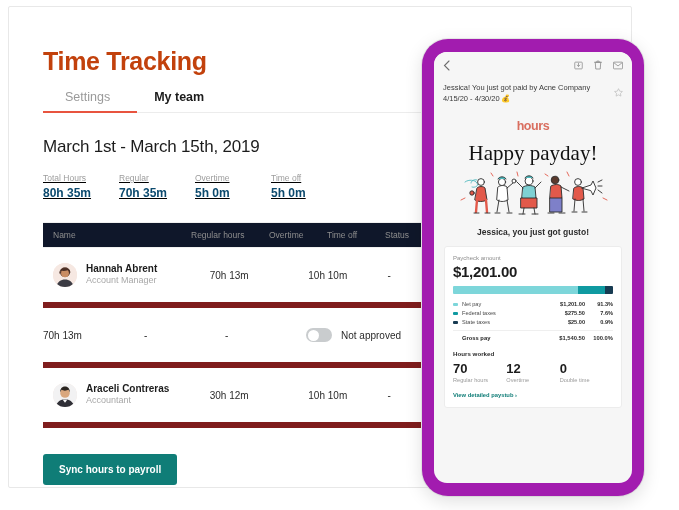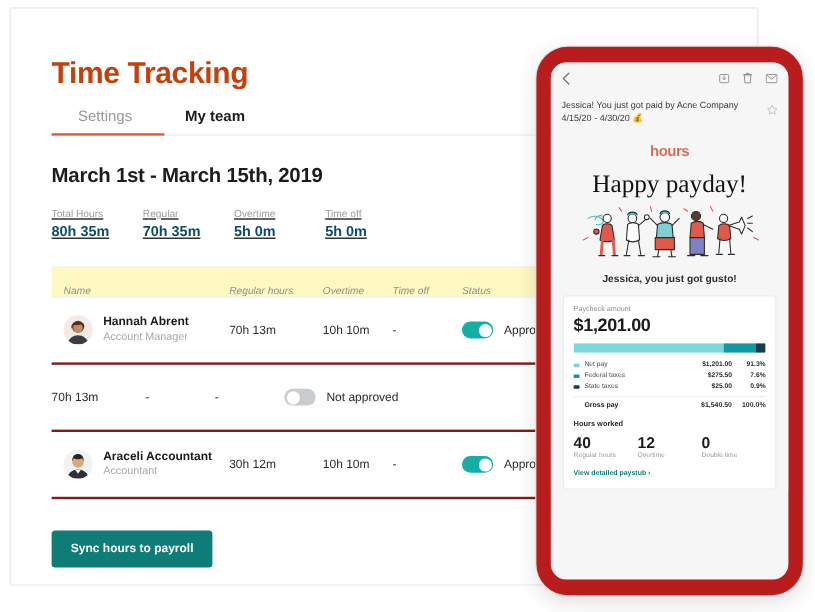--- a/index.html
+++ b/index.html
@@ -77,21 +77,21 @@
     left: 0;
     right: 0;
     bottom: 0;
     height: 1px;
     background: #ececec;
   }
 
   
   .date-range {
     font-size: 17px;
-    font-weight: bold;
+    font-weight: normal;
     color: #1c1c1c;
     margin: 24px 0 0 18px;
     letter-spacing: -0.2px;
   }
 
   
   .summary {
     display: flex;
     margin: 16px 0 0 18px;
     text-decoration: underline;
@@ -110,42 +110,42 @@
     color: #0c4a6e;
   }
 
   
   .table {
     margin: 22px 0 0 18px;
     width: 540px;
   }
   .thead {
     display: flex;
-    align-items: flex-end;
-    background: #fef9c3;
+    align-items: center;
+    background: #0f172a;
     height: 24px;
     border-top: 1px solid #f0f0f0;
     border-bottom: 1px solid #f0f0f0;
-    font-style: italic;
   }
   .th {
     font-size: 8.5px;
     color: #8d8d8d;
   }
   .col-name   { width: 148px; padding-left: 10px; box-sizing: border-box; }
   .col-reg    { width: 78px; }
   .col-ot     { width: 58px; }
   .col-off    { width: 58px; }
   .col-status { width: 120px; }
 
   .trow {
     display: flex;
     align-items: center;
     height: 54px;
-    border-bottom: 2px solid #7f1d1d;
+    border-bottom: 6px solid #7f1d1d;
+    gap: 23px;
   }
   .cell {
     font-size: 10px;
     color: #2b2b2b;
   }
   .name-cell {
     display: flex;
     align-items: center;
     padding-left: 10px;
     box-sizing: border-box;
@@ -208,25 +208,25 @@
     padding: 10px 16px;
     border-radius: 3px;
     border: none;
     cursor: pointer;
     font-family: "Liberation Sans", sans-serif;
   }
 
   
   #phone {
     position: absolute;
-    left: 447px;
+    left: 422px;
     top: 39px;
     width: 222px;
     height: 457px;
-    background: #b91c1c;
+    background: #a21caf;
     border-radius: 26px;
     box-shadow: 0 5px 18px rgba(0,0,0,0.13), 0 0 0 1px #ededed;
   }
   #phone-screen {
     position: absolute;
     left: 12px;
     top: 13px;
     width: 198px;
     height: 431px;
     background: #f6f6f6;
@@ -458,21 +458,21 @@
           <div class="avatar">
             <svg viewBox="0 0 24 24" aria-hidden="true">
               <rect width="24" height="24" fill="#f2f2f3"></rect>
               <path d="M2.5 24c1.4-5.4 5.3-7.8 9.5-7.8s8.1 2.4 9.5 7.8z" fill="#2f2f36"></path>
               <circle cx="12" cy="10" r="4.8" fill="#d9a77e"></circle>
               <path d="M7.2 9c0-4 2.4-5.6 4.8-5.6S16.8 5 16.8 9c-.6-.3-.9-1.2-1.1-2.2-2.3 1.1-5.3 1.1-7.4 0C8.1 7.8 7.8 8.7 7.2 9z" fill="#2a2520"></path>
               <path d="M9.6 16.4h4.8l-2.4 3.4z" fill="#f7f7f8"></path>
             </svg>
           </div>
           <div>
-            <div class="emp-name">Araceli Accountant</div>
+            <div class="emp-name">Araceli Contreras</div>
             <div class="emp-role">Accountant</div>
           </div>
         </div>
         <div class="cell col-reg">30h 12m</div>
         <div class="cell col-ot">10h 10m</div>
         <div class="cell col-off">-</div>
         <div class="cell col-status status-cell">
           <div class="toggle on">
               <div class="knob"></div>
             </div>
@@ -606,21 +606,21 @@
 
         <div class="pc-total">
           <span class="pc-name">Gross pay</span>
           <span class="pc-val">$1,540.50</span>
           <span class="pc-pct">100.0%</span>
         </div>
 
         <div class="hours-title">Hours worked</div>
         <div class="hours-grid">
           <div class="hours-item">
-            <div class="hours-num">40</div>
+            <div class="hours-num">70</div>
             <div class="hours-lab">Regular hours</div>
           </div>
           <div class="hours-item">
             <div class="hours-num">12</div>
             <div class="hours-lab">Overtime</div>
           </div>
           <div class="hours-item">
             <div class="hours-num">0</div>
             <div class="hours-lab">Double time</div>
           </div>

